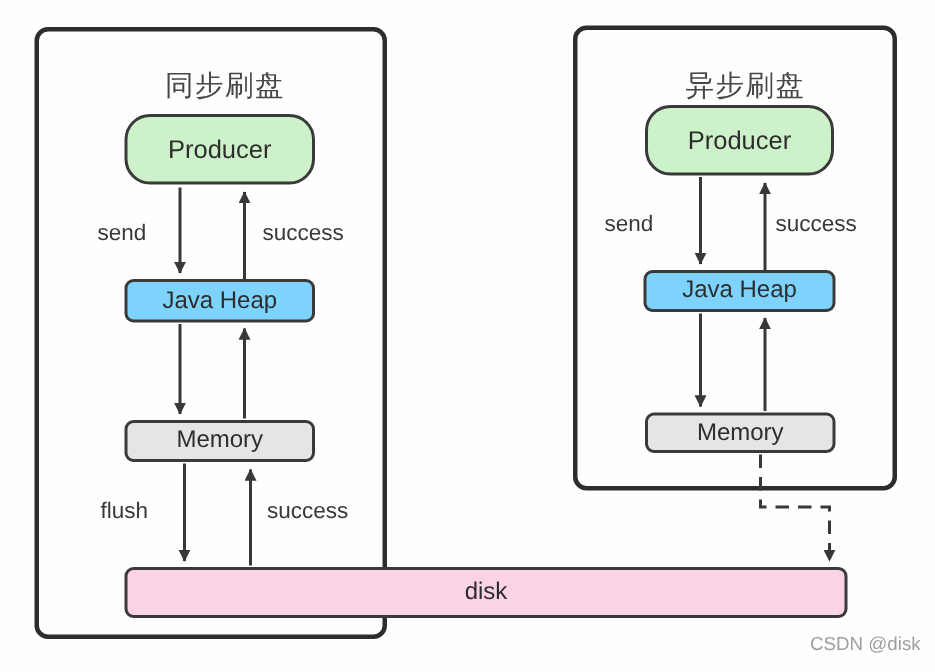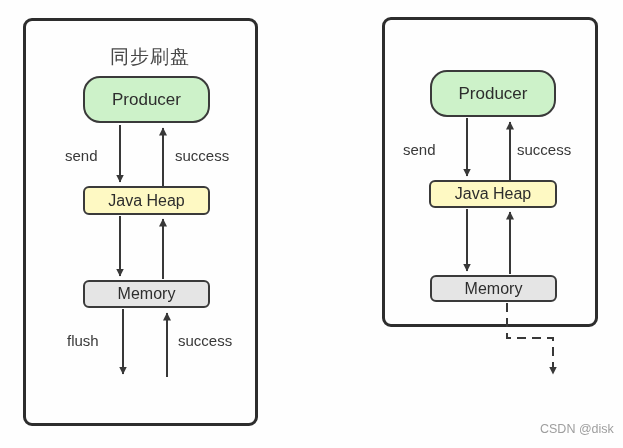--- a/index.html
+++ b/index.html
@@ -36,21 +36,21 @@
     position: absolute;
     box-sizing: border-box;
     border: 2px solid #3a3a3a;
     border-radius: 6px;
     display: flex;
     align-items: center;
     justify-content: center;
     font-size: 16px;
     color: #2d2d2d;
     z-index: 3;
-    background: #fef9c3;
+    background: #7dd3fc;
   }
   .node.producer { background: #cdf2c9; font-size: 17px; border-radius: 17px; }
   .node.memory   { background: #e5e5e5; }
   .node.disk     { background: #fbd3e4; }
   .edge-label {
     position: absolute;
     font-size: 15px;
     color: #383838;
     white-space: nowrap;
     z-index: 2;
@@ -90,31 +90,33 @@
   <div class="edge-label" style="left:65px; top:147px;">send</div>
 
   <div class="edge-label" style="left:175px; top:147px;">success</div>
 
   <div class="edge-label" style="left:67px; top:332px;">flush</div>
 
   <div class="edge-label" style="left:178px; top:332px;">success</div>
 
   <div class="panel" style="left:382px; top:17px; width:216px; height:310px;"></div>
 
+  <div class="panel-title" style="left:457px; top:44px;">异步刷盘</div>
 
   <div class="node producer" style="left:430px; top:70px; width:126px; height:47px;">Producer</div>
 
   <div class="node" style="left:429px; top:180px; width:128px; height:28px;">Java Heap</div>
 
   <div class="node memory" style="left:430px; top:275px; width:127px; height:27px;">Memory</div>
 
   <div class="edge-label" style="left:403px; top:141px;">send</div>
 
   <div class="edge-label" style="left:517px; top:141px;">success</div>
 
+  <div class="node disk" style="left:83px; top:378px; width:482px; height:34px;">disk</div>
 
   <svg class="arrows" viewBox="0 0 623 448" xmlns="http://www.w3.org/2000/svg">
     <defs>
       <marker id="arrowhead" markerWidth="9" markerHeight="9" refX="7.5" refY="4" orient="auto" markerUnits="userSpaceOnUse">
         <path d="M0,0 L8,4 L0,8 Z" fill="#383838"></path>
       </marker>
     </defs>
 
     <line x1="120" y1="125" x2="120" y2="182" stroke="#383838" stroke-width="2" marker-end="url(#arrowhead)"></line>
     <line x1="163" y1="186" x2="163" y2="128" stroke="#383838" stroke-width="2" marker-end="url(#arrowhead)"></line>

